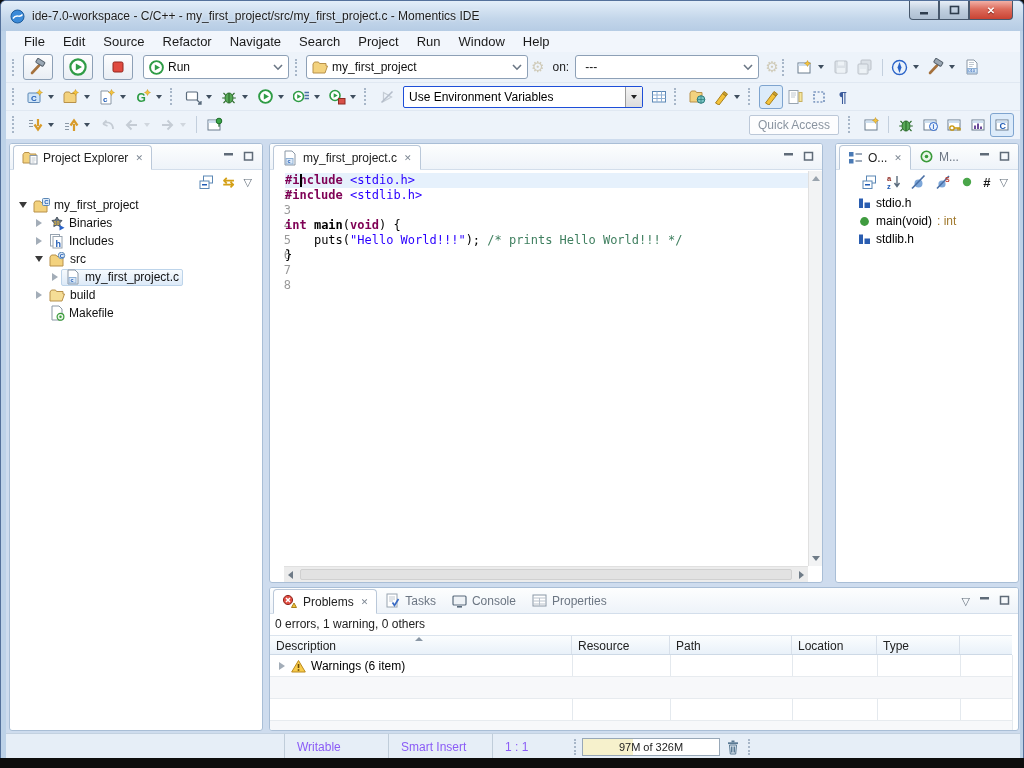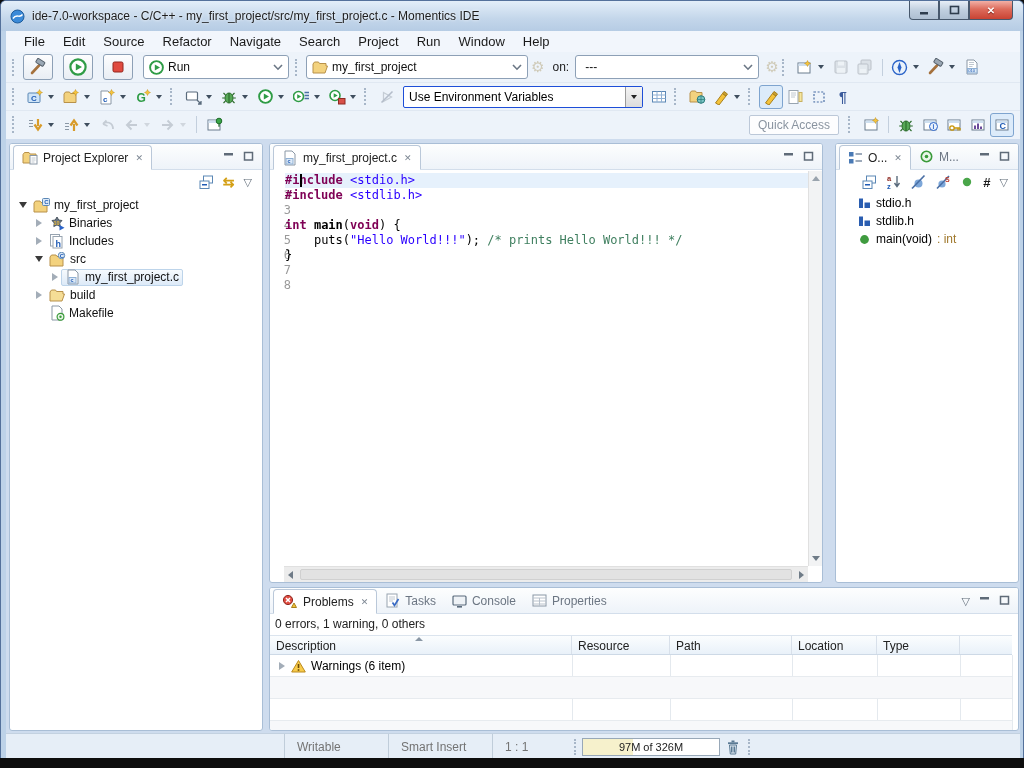--- a/index.html
+++ b/index.html
@@ -108,21 +108,21 @@
   .pb-grid { position:absolute; left:0; top:20px; right:0; bottom:0; }
   .pb-vline { position:absolute; top:0; bottom:0; width:1px; background:#e4e9ee; }
   .pb-row { position:absolute; left:0; right:0; height:22px; border-bottom:1px solid #e7ebef; display:flex; align-items:center; }
   .pb-row.alt { background:#f7f8fa; }
   .pb-row .expander { margin-left:5px; }
 
   
   .statusbar { position:absolute; left:5px; top:732px; width:1014px; height:26px;
     background:#e6eef7; border-top:1px solid #c3d1e0; }
   .scell { position:absolute; top:0; height:100%; display:flex; align-items:center; padding-left:12px;
-    border-left:1px solid #c0cdda; color:#737373; }
+    border-left:1px solid #c0cdda; color:#8b5cf6; }
   .heap { position:absolute; left:576px; top:4px; width:138px; height:18px; border:1px solid #98a8b8;
     background:linear-gradient(to right,#f6f1cc 0 37%,#fff 37%); display:flex; align-items:center; justify-content:center;
     font-size:11px; color:#222; }
   .sgrip { position:absolute; top:5px; width:3px; height:16px; border-left:2px dotted #a7b6c8; }
   .trashbtn { position:absolute; left:718px; top:4px; width:18px; height:18px; display:flex; align-items:center; justify-content:center; }
 
   svg text { font-family:"Liberation Sans", sans-serif; }
 </style>
 </head>
 <body>
@@ -834,34 +834,34 @@
                 <svg width="13" height="13" viewBox="0 0 13 13">
                   <rect x="1" y="1.5" width="4" height="9.5" fill="#2a5db0"></rect>
                   <rect x="6.5" y="5.5" width="5.5" height="5.5" fill="#2a5db0"></rect>
                 </svg>
               </span>
               <span>stdio.h</span>
             </div>
             <div class="olrow">
               <span style="display: inline-flex;">
                 <svg width="13" height="13" viewBox="0 0 13 13">
-                  <rect x="1" y="1.5" width="4" height="9.5" fill="#2a5db0"></rect>
-                  <rect x="6.5" y="5.5" width="5.5" height="5.5" fill="#2a5db0"></rect>
-                </svg>
-              </span>
-              <span>stdlib.h</span>
+                  <circle cx="6.5" cy="6.5" r="4.4" fill="#3f9b3f"></circle>
+                </svg>
+              </span>
+              <span>main(void)</span>
+              <span class="olsuffix"> : int</span>
             </div>
             <div class="olrow">
               <span style="display: inline-flex;">
                 <svg width="13" height="13" viewBox="0 0 13 13">
-                  <circle cx="6.5" cy="6.5" r="4.4" fill="#3f9b3f"></circle>
-                </svg>
-              </span>
-              <span>main(void)</span>
-              <span class="olsuffix"> : int</span>
+                  <rect x="1" y="1.5" width="4" height="9.5" fill="#2a5db0"></rect>
+                  <rect x="6.5" y="5.5" width="5.5" height="5.5" fill="#2a5db0"></rect>
+                </svg>
+              </span>
+              <span>stdlib.h</span>
             </div>
           </div>
     </div>
 
     <div class="panel" style="left:263px;top:448px;width:750px;height:144px">
       <div class="tabbar" id="pb-tabs">
             <div class="tab active">
               <span style="display: inline-flex;">
                 <svg width="16" height="15" viewBox="0 0 16 15">
                   <circle cx="6" cy="6" r="4.6" fill="#e04a3f" stroke="#8e2a22"></circle>

